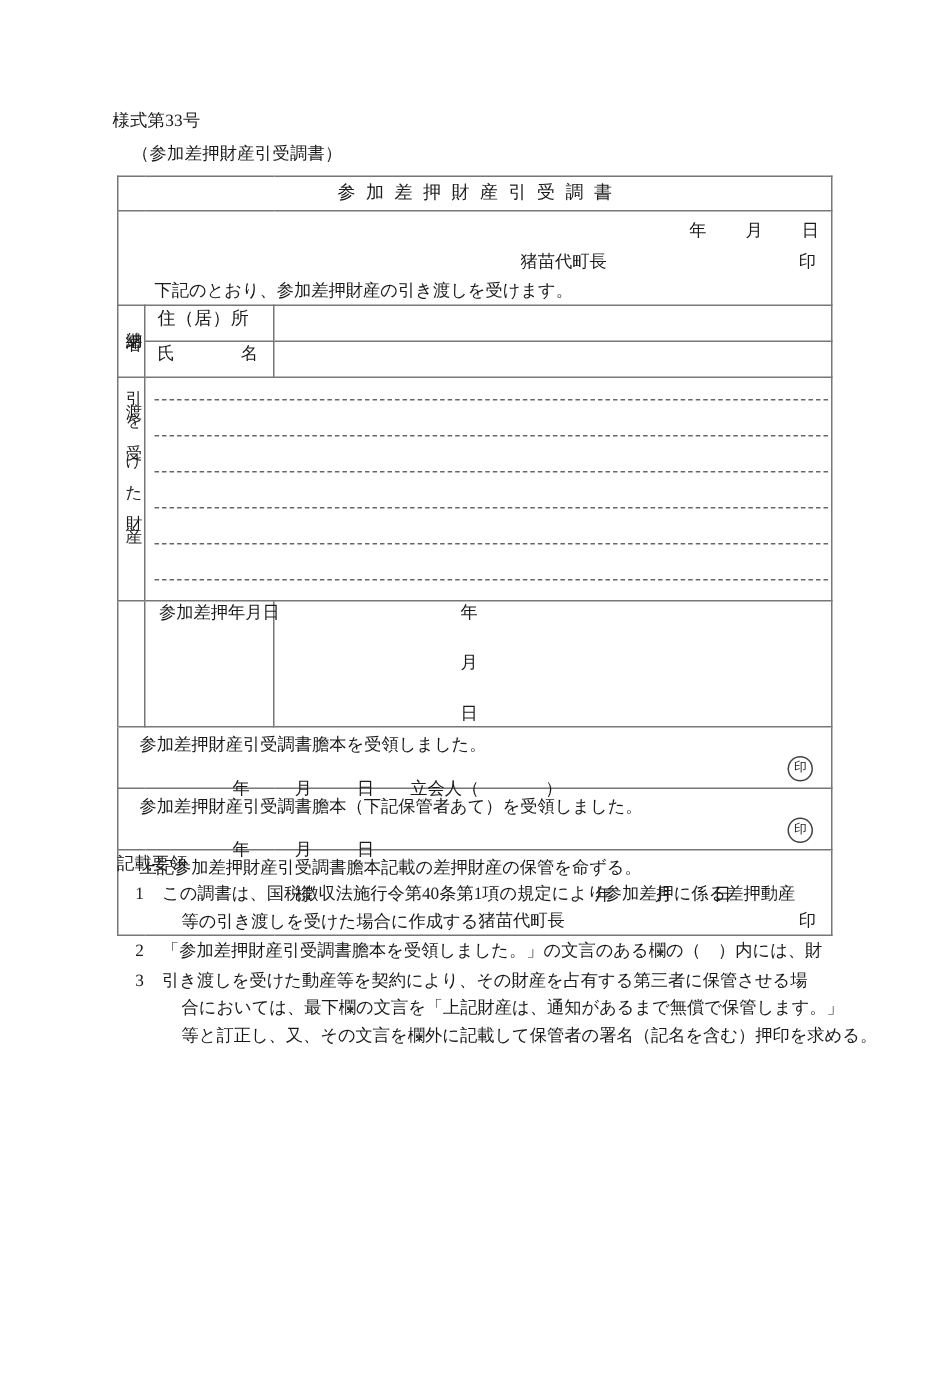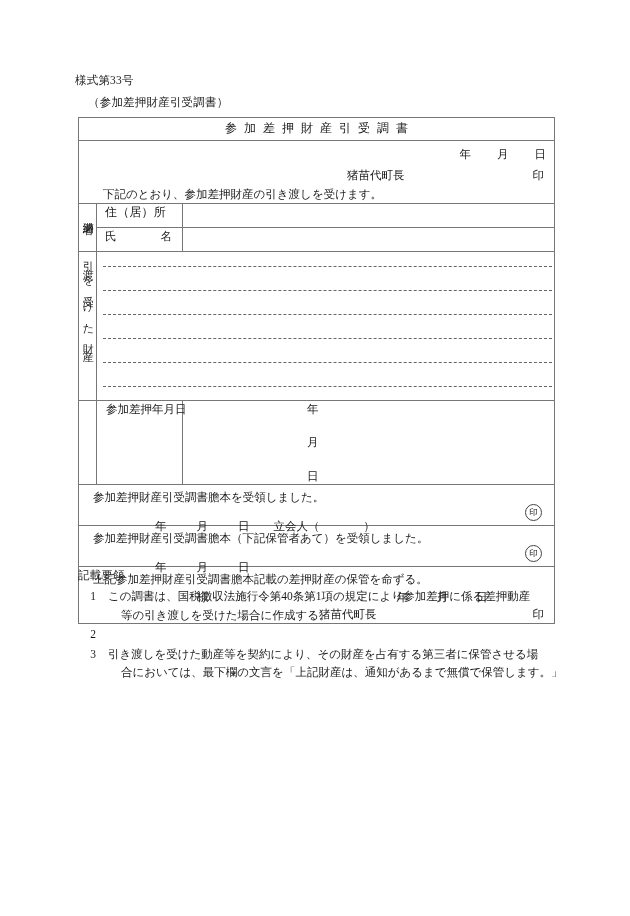--- a/index.html
+++ b/index.html
@@ -422,25 +422,27 @@
       <div class="note-num">1</div>
       <div class="note-body">
         <span class="ln">この調書は、国税徴収法施行令第40条第1項の規定により参加差押に係る差押動産</span>
         <span class="ln cont">等の引き渡しを受けた場合に作成する。</span>
       </div>
     </div>
 
     <div class="note-item">
       <div class="note-num">2</div>
       <div class="note-body">
+        <span class="ln">「参加差押財産引受調書膽本を受領しました。」の文言のある欄の（　）内には、財</span>
       </div>
     </div>
 
     <div class="note-item">
       <div class="note-num">3</div>
       <div class="note-body">
         <span class="ln">引き渡しを受けた動産等を契約により、その財産を占有する第三者に保管させる場</span>
         <span class="ln cont">合においては、最下欄の文言を「上記財産は、通知があるまで無償で保管します。」</span>
+        <span class="ln cont">等と訂正し、又、その文言を欄外に記載して保管者の署名（記名を含む）押印を求める。</span>
       </div>
     </div>
   </div>
 
 </div>
 
 </body></html>

